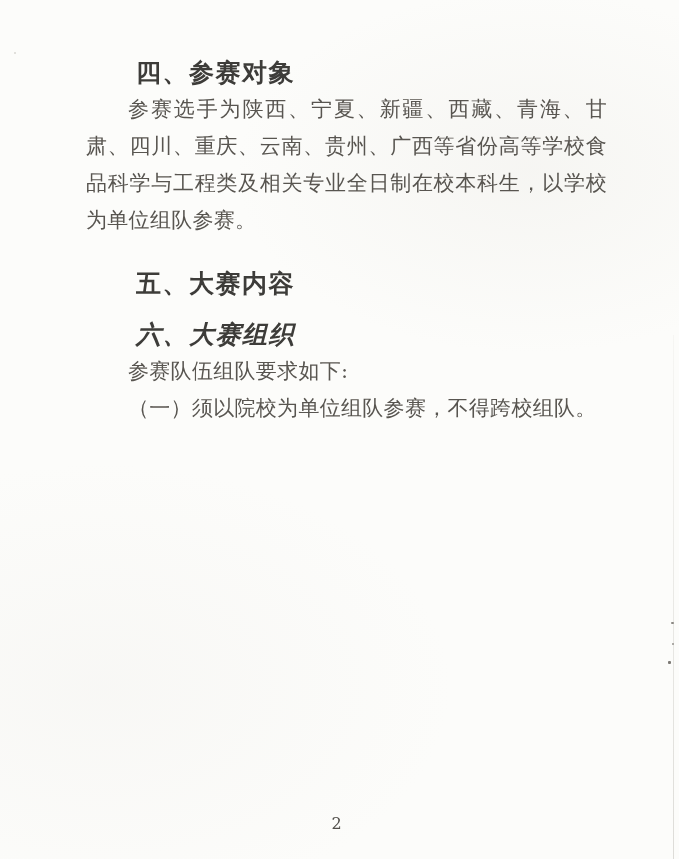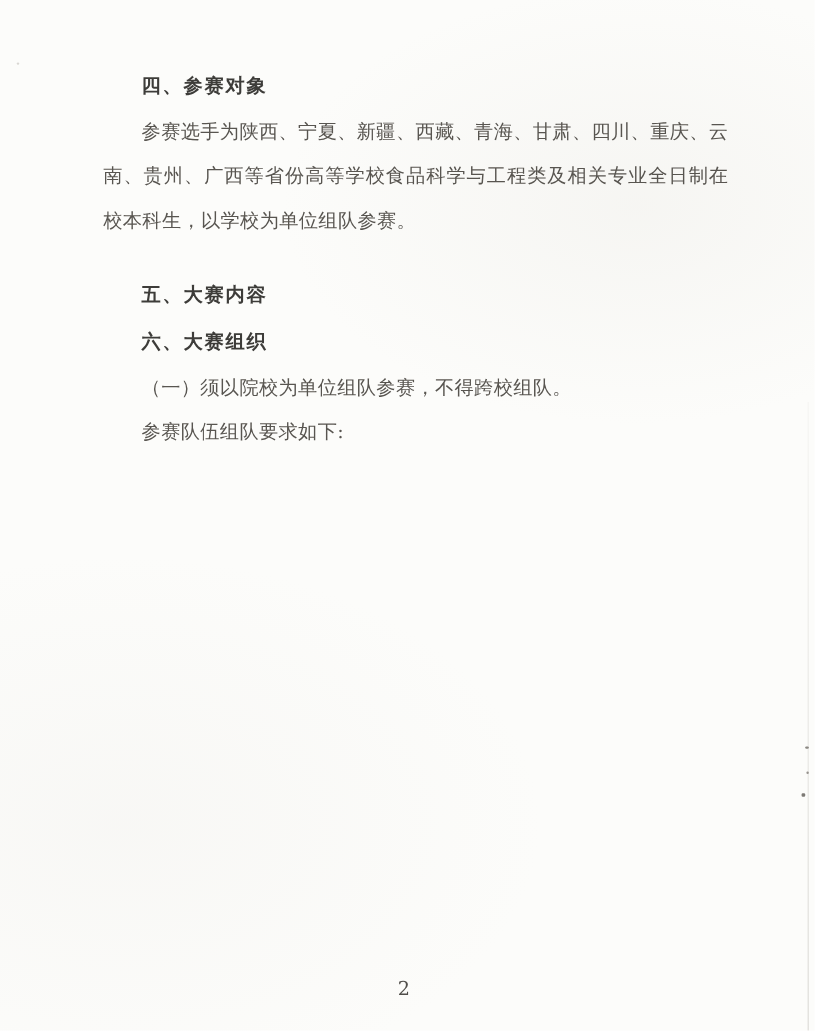--- a/index.html
+++ b/index.html
@@ -28,31 +28,31 @@
   .content {
     position: absolute;
     left: 86px;
     top: 54px;
     width: 521px;
     color: #57544f;
   }
   .heading {
     font-family: "Liberation Sans", "DejaVu Sans", sans-serif;
     font-weight: 700;
-    font-size: 16px;
+    font-size: 25px;
     line-height: 37px;
     letter-spacing: 1.5px;
     color: #3d3c39;
     text-indent: 2em;
     margin: 0;
   }
   .heading.gap-lg { margin-top: 26px; }
-  .heading.gap-sm { margin-top: 2px; }
+  .heading.gap-sm { margin-top: 14px; font-style: italic; }
   .para {
-    font-size: 16px;
+    font-size: 21px;
     line-height: 37px;
     letter-spacing: 0.3px;
     margin: 0;
     text-align: justify;
     text-indent: 2em;
     color: #585550;
   }
   .page-number {
     position: absolute;
     left: 0;
@@ -88,22 +88,22 @@
 <div class="sheet">
 
   <main class="content">
 
     <h2 class="heading">四、参赛对象</h2>
     <p class="para">参赛选手为陕西、宁夏、新疆、西藏、青海、甘肃、四川、重庆、云南、贵州、广西等省份高等学校食品科学与工程类及相关专业全日制在校本科生，以学校为单位组队参赛。</p>
 
     <h2 class="heading gap-lg">五、大赛内容</h2>
 
     <h2 class="heading gap-sm">六、大赛组织</h2>
+    <p class="para">参赛队伍组队要求如下:</p>
     <p class="para">（一）须以院校为单位组队参赛，不得跨校组队。</p>
-    <p class="para">参赛队伍组队要求如下:</p>
 
   </main>
 
   <div class="page-number">2</div>
 
   <div class="scan-line"></div>
   <div class="speck s1"></div>
   <div class="speck s2"></div>
   <div class="speck s3"></div>
   <div class="speck s4"></div>

